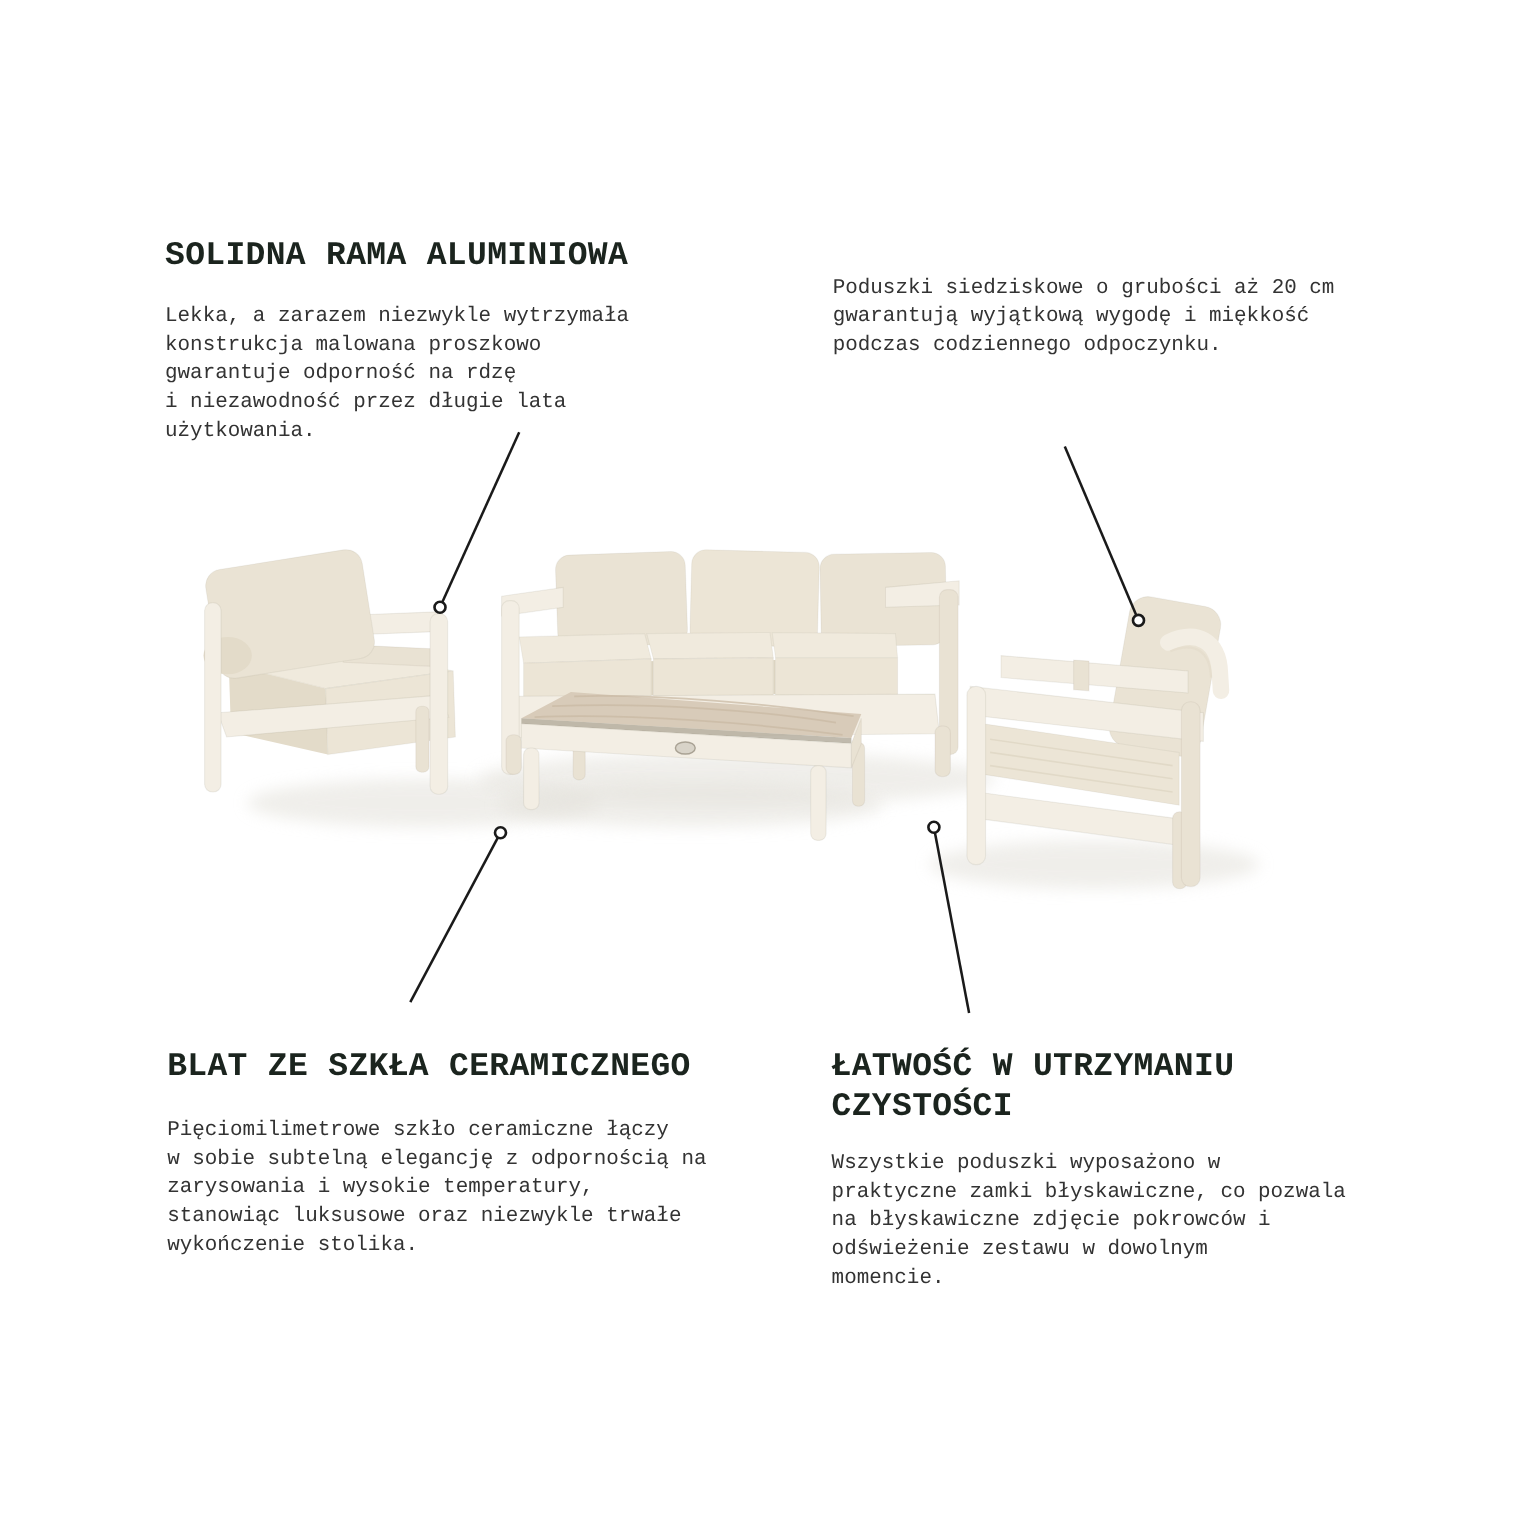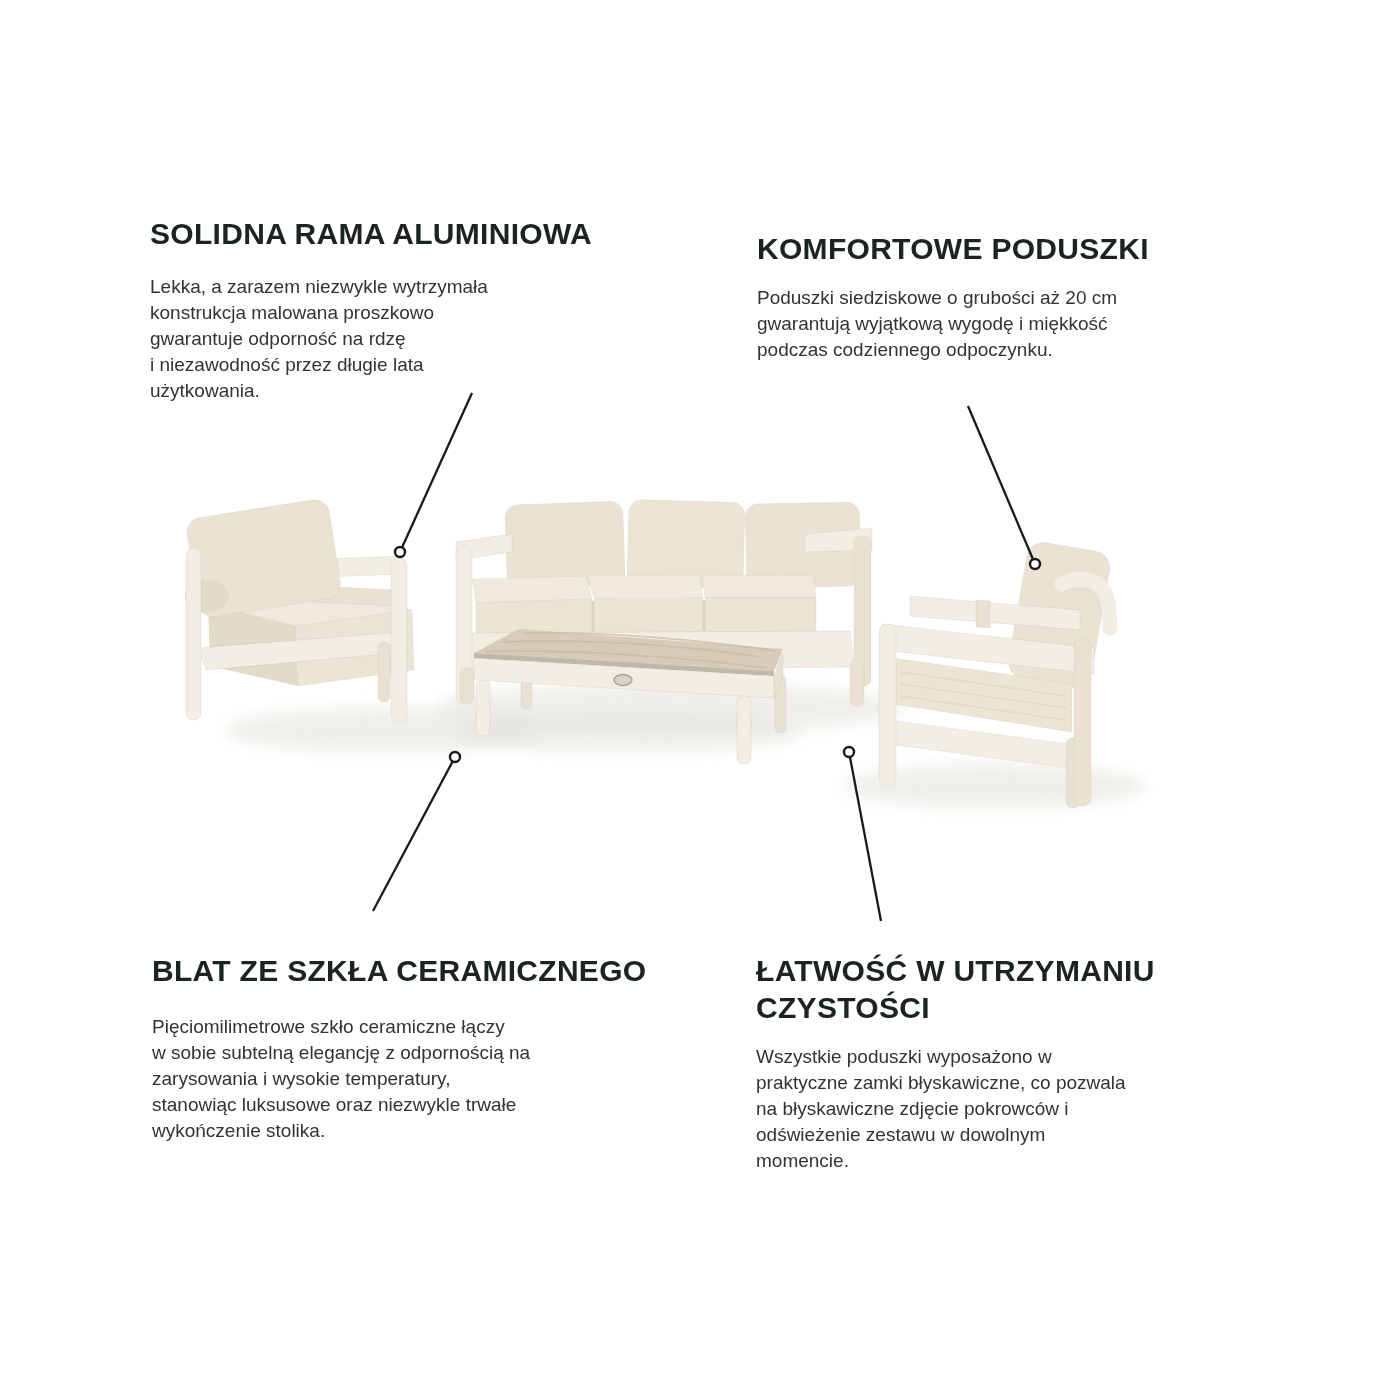--- a/index.html
+++ b/index.html
@@ -1,21 +1,21 @@
 <!DOCTYPE html>
 <html style="--page-bg: #ffffff; --title-color: #1B241E; --body-color: #333333; --line-color: #1A1A1A; --frame-color: #F3EEE4; --frame-shade: #E9E2D3; --cushion-color: #EAE3D4; --cushion-light: #F0EADD; --cushion-mid: #ECE5D6; --cushion-dark: #E3DBC9; --wood-color: #D8CBB9; --wood-streak: #C9BAA4; --edge-color: #B5AE9F; --shadow-color: #E3E1DA;"><head>
 <meta charset="utf-8">
 <style>
   html,body{margin:0;padding:0;background:#ffffff;}
   #canvas{
     position:relative;
     width:1400px;height:1232px;
     background:var(--page-bg,#ffffff);
     overflow:hidden;
-    font-family:Liberation Sans, sans-serif;
+    font-family:Liberation Mono, monospace;
   }
   .feature{position:absolute;width:560px;}
   .feature h2{
     margin:0;
     font-size:30px;
     line-height:37px;
     font-weight:700;
     letter-spacing:0.3px;
     color:var(--title-color,#1B241E);
     white-space:pre-line;
@@ -60,21 +60,20 @@
   <section class="feature f1">
     <h2>SOLIDNA RAMA ALUMINIOWA</h2>
     <p>Lekka, a zarazem niezwykle wytrzymała
 konstrukcja malowana proszkowo
 gwarantuje odporność na rdzę
 i niezawodność przez długie lata
 użytkowania.</p>
   </section>
 
   <section class="feature f2">
-    <h2>KOMFORTOWE PODUSZKI</h2>
     <p>Poduszki siedziskowe o grubości aż 20 cm
 gwarantują wyjątkową wygodę i miękkość
 podczas codziennego odpoczynku.</p>
   </section>
 
   <section class="feature f3">
     <h2>BLAT ZE SZKŁA CERAMICZNEGO</h2>
     <p>Pięciomilimetrowe szkło ceramiczne łączy
 w sobie subtelną elegancję z  odpornością na
 zarysowania i wysokie temperatury,

